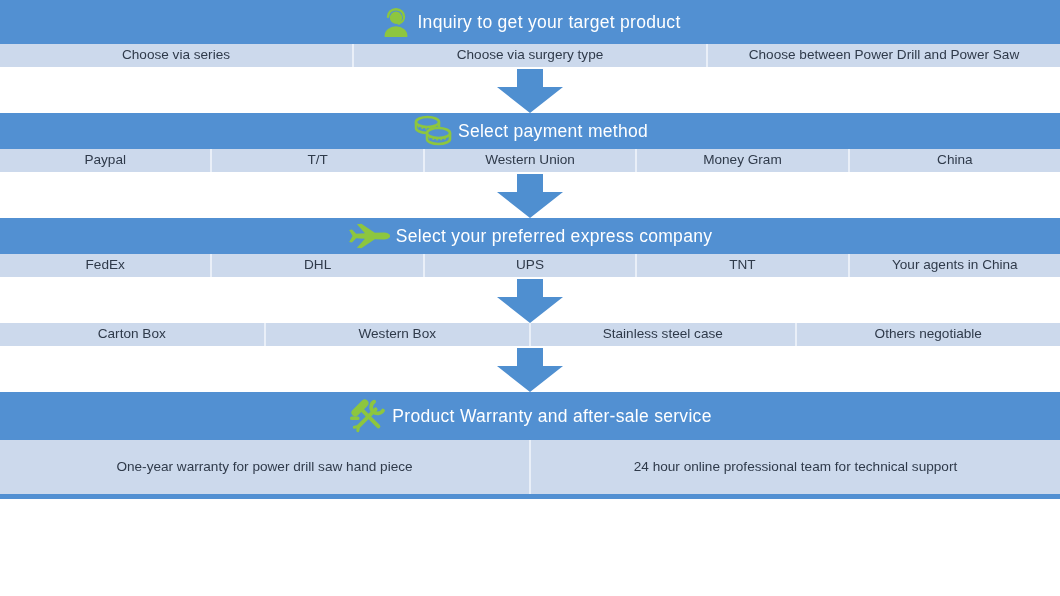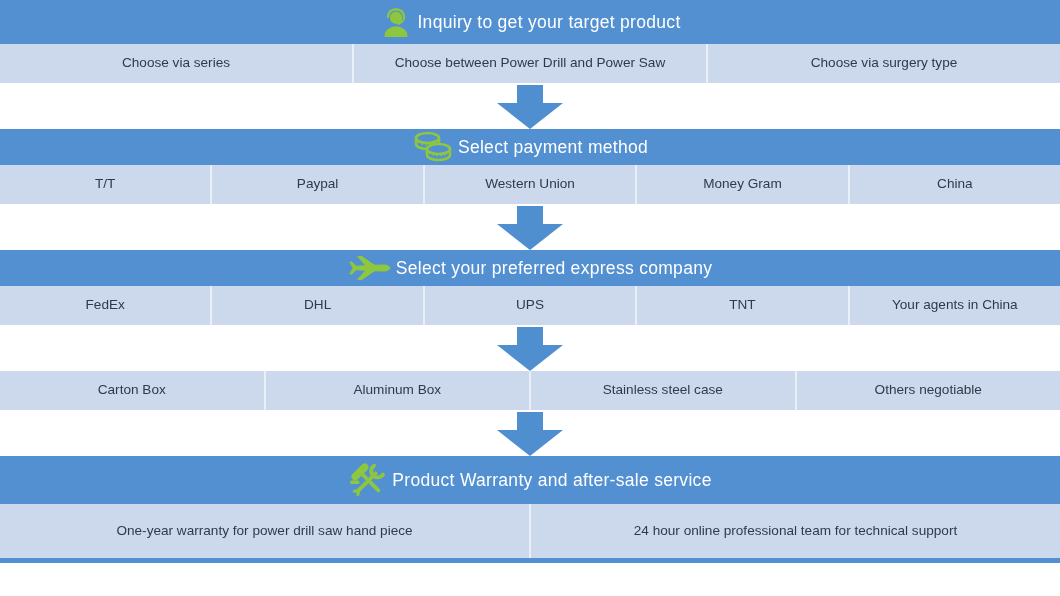--- a/index.html
+++ b/index.html
@@ -17,21 +17,21 @@
   .hdr{background:var(--header-blue);display:flex;align-items:center;justify-content:center;gap:4px}
   .hdr .title{color:var(--header-text);font-size:17.5px;letter-spacing:.3px;white-space:nowrap}
   .icon{display:flex;align-items:center;justify-content:center}
   .row{background:var(--row-light);display:flex;width:100%}
   .cell{flex:1;display:flex;align-items:center;justify-content:center;text-align:center;
         color:var(--cell-text);font-size:13.6px;line-height:1.25;padding:2px 14px}
   .cell+.cell{border-left:2px solid var(--divider)}
   .gap{height:46px;display:flex;justify-content:center;background:#fff}
   .gap svg{margin-top:2px;display:block}
   .h44{height:44px}.h43{height:36px}.h40{height:48px}
-  .r39{height:39px}.r38{height:54px}
+  .r39{height:23px}.r38{height:54px}
   .strip{height:5px;background:var(--header-blue)}
 </style>
 </head>
 <body>
 
 <div class="board">
 
   <div class="hdr h44">
     <span class="icon">
       <svg width="34" height="34" viewBox="0 0 36 36">
@@ -39,22 +39,22 @@
         <path d="M6 34 v-2 a12 9.5 0 0 1 24 0 v2 z" fill="var(--icon-green)"></path>
         <path d="M9.5 12.5 a8.5 8 0 0 1 17 0" fill="none" stroke="var(--icon-green)" stroke-width="2.6" stroke-linecap="round"></path>
         <path d="M26.5 12.5 a5.5 6 0 0 1 -5 6.5" fill="none" stroke="var(--icon-green)" stroke-width="2.2" stroke-linecap="round"></path>
         <circle cx="21" cy="19.2" r="1.7" fill="var(--icon-green)"></circle>
       </svg>
     </span>
     <span class="title">Inquiry to get your target product</span>
   </div>
   <div class="row r39">
     <div class="cell">Choose via series</div>
+    <div class="cell">Choose via surgery type</div>
     <div class="cell">Choose between Power Drill and Power Saw</div>
-    <div class="cell">Choose via surgery type</div>
   </div>
 
   <div class="gap">
     <svg width="66" height="44" viewBox="0 0 66 44">
       <polygon points="20,0 46,0 46,18 66,18 33,44 0,18 20,18" fill="var(--arrow-blue)"></polygon>
     </svg>
   </div>
 
   <div class="hdr h43">
     <span class="icon">
@@ -67,22 +67,22 @@
         <g fill="var(--header-blue)" stroke="var(--icon-green)" stroke-width="2.6">
           <path d="M15 19 v6 a11.5 5 0 0 0 23 0 V19"></path>
           <ellipse cx="26.5" cy="19" rx="11.5" ry="5"></ellipse>
         </g>
         <path d="M17 23.5 a11.5 5 0 0 0 19 0" fill="none" stroke="var(--icon-green)" stroke-width="1.6" stroke-dasharray="1.5 2.4"></path>
       </svg>
     </span>
     <span class="title">Select payment method</span>
   </div>
   <div class="row r39">
+    <div class="cell">Paypal</div>
     <div class="cell">T/T</div>
-    <div class="cell">Paypal</div>
     <div class="cell">Western Union</div>
     <div class="cell">Money Gram</div>
     <div class="cell">China</div>
   </div>
 
   <div class="gap">
     <svg width="66" height="44" viewBox="0 0 66 44">
       <polygon points="20,0 46,0 46,18 66,18 33,44 0,18 20,18" fill="var(--arrow-blue)"></polygon>
     </svg>
   </div>
@@ -104,21 +104,21 @@
   </div>
 
   <div class="gap">
     <svg width="66" height="44" viewBox="0 0 66 44">
       <polygon points="20,0 46,0 46,18 66,18 33,44 0,18 20,18" fill="var(--arrow-blue)"></polygon>
     </svg>
   </div>
 
   <div class="row r39">
     <div class="cell">Carton Box</div>
-    <div class="cell">Aluminum Box</div>
+    <div class="cell">Western Box</div>
     <div class="cell">Stainless steel case</div>
     <div class="cell">Others negotiable</div>
   </div>
 
   <div class="gap">
     <svg width="66" height="44" viewBox="0 0 66 44">
       <polygon points="20,0 46,0 46,18 66,18 33,44 0,18 20,18" fill="var(--arrow-blue)"></polygon>
     </svg>
   </div>
 

